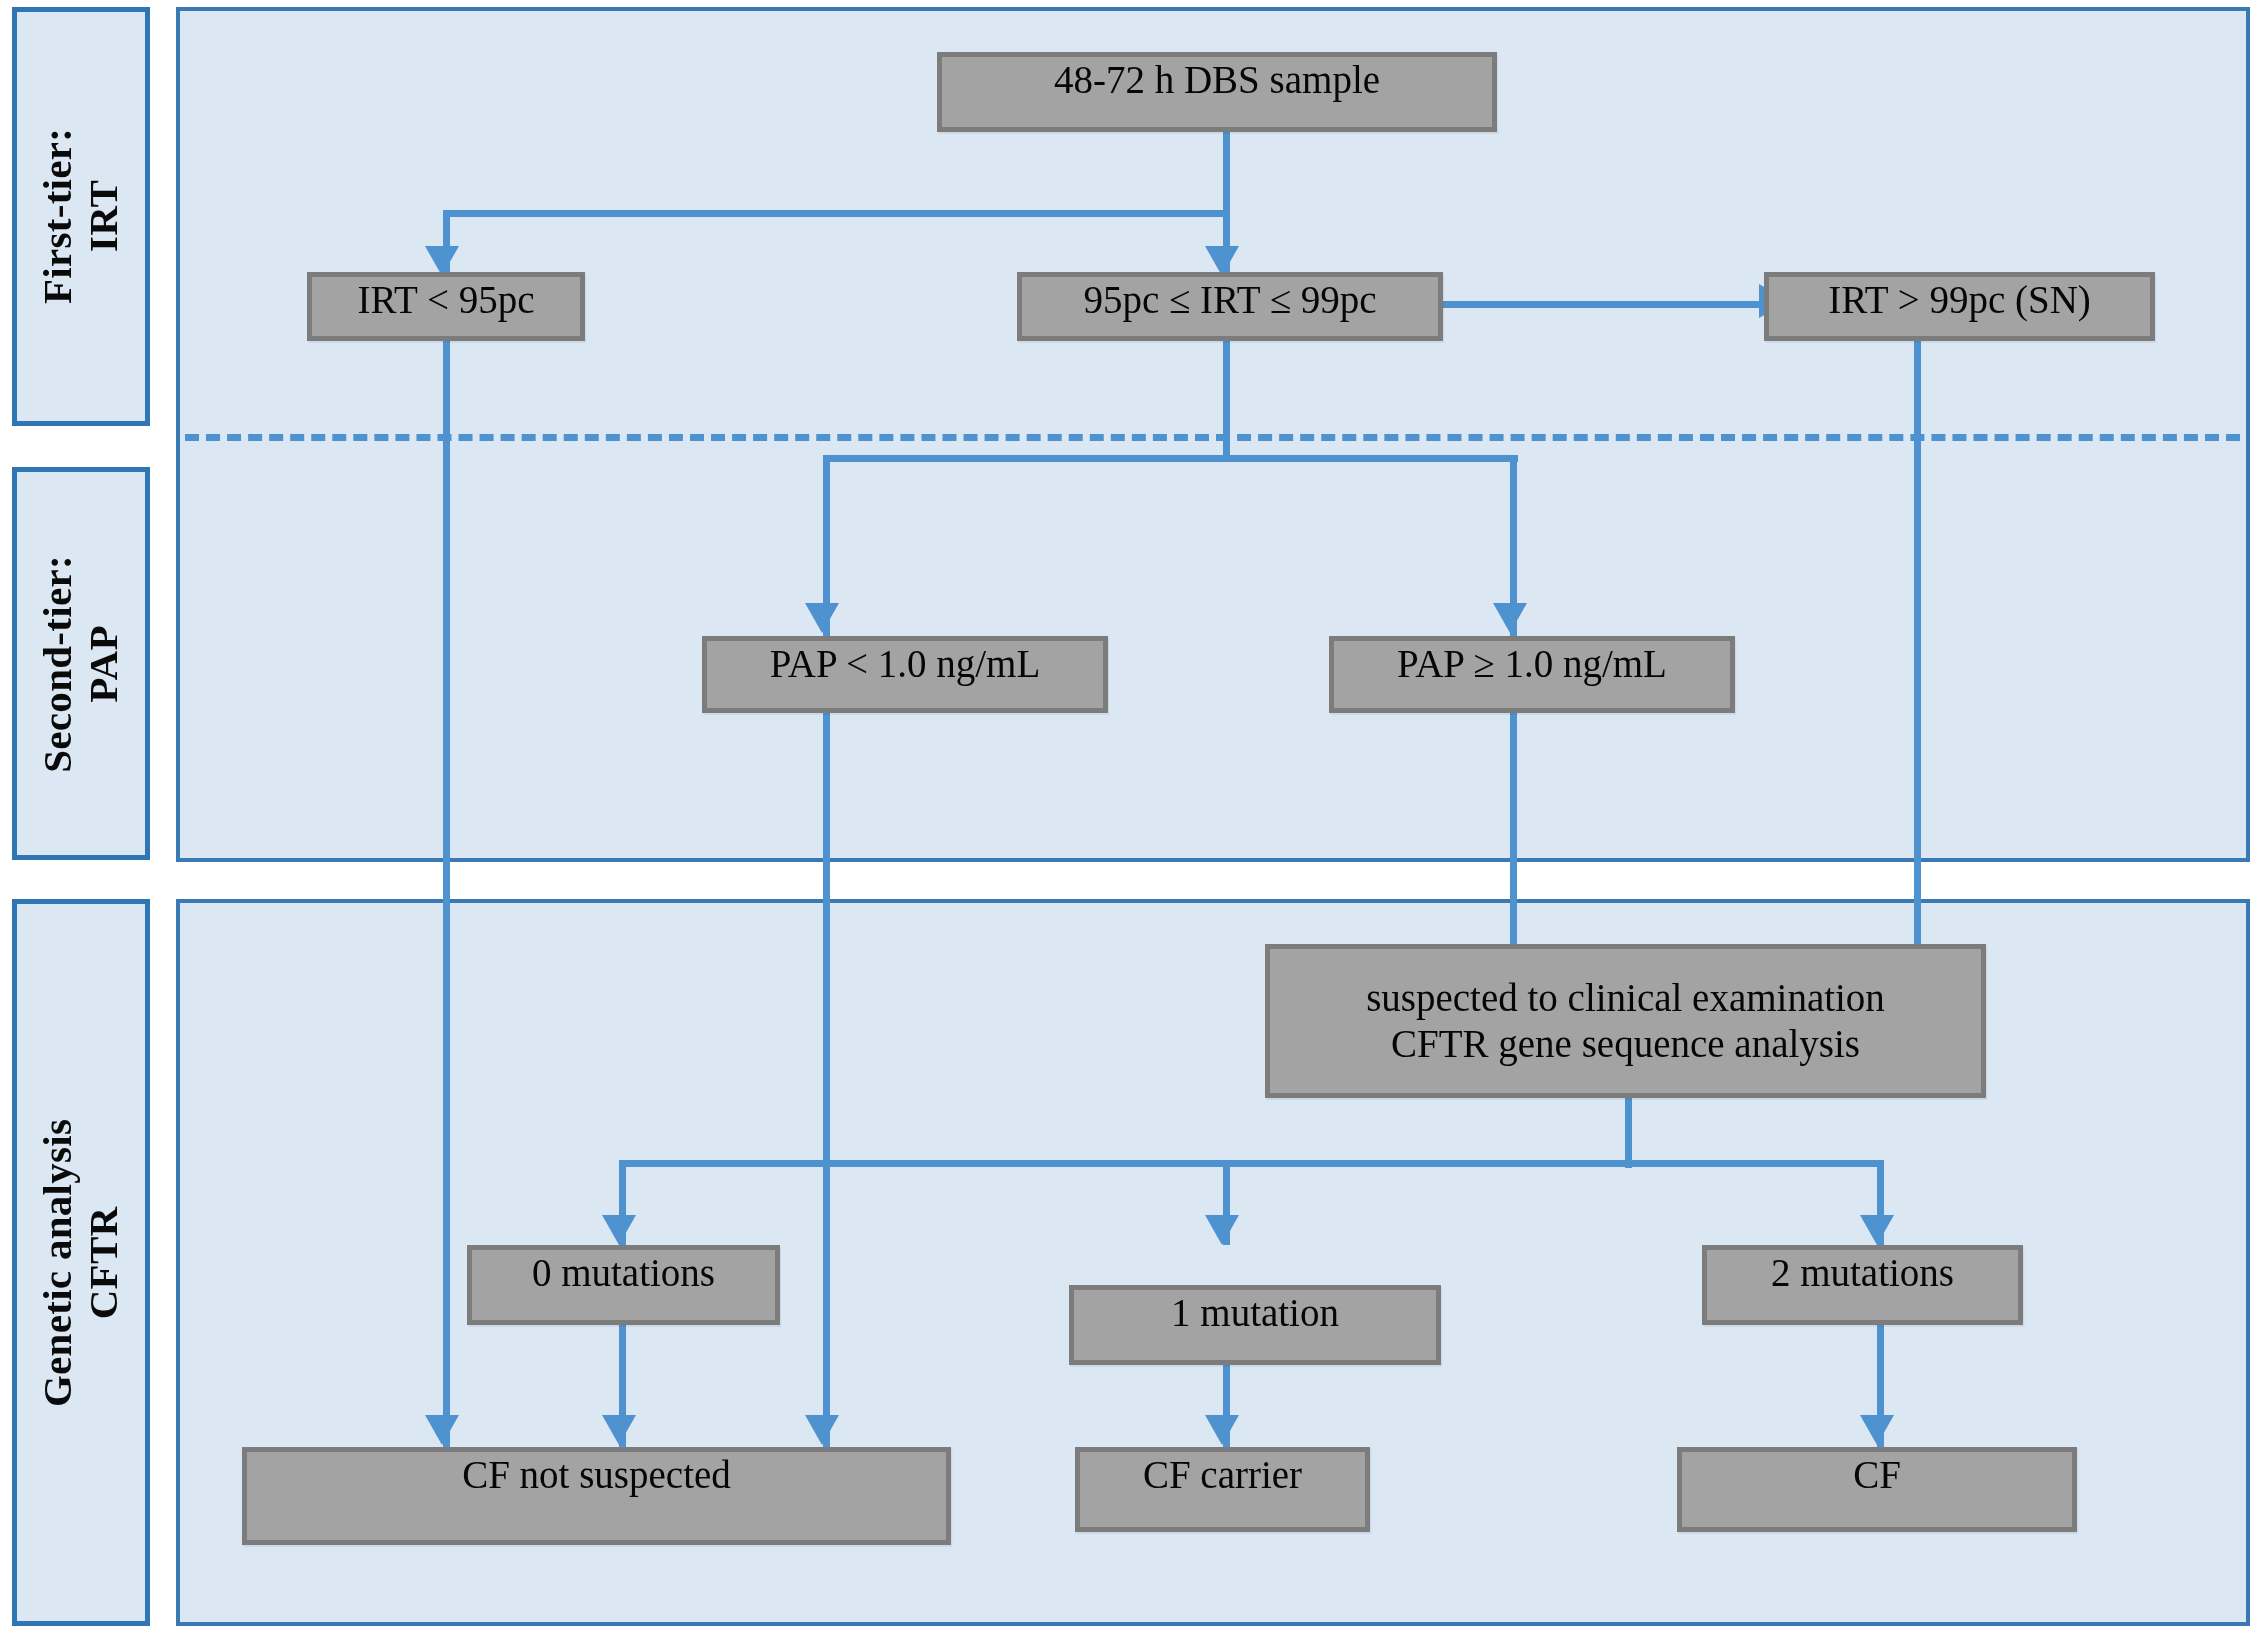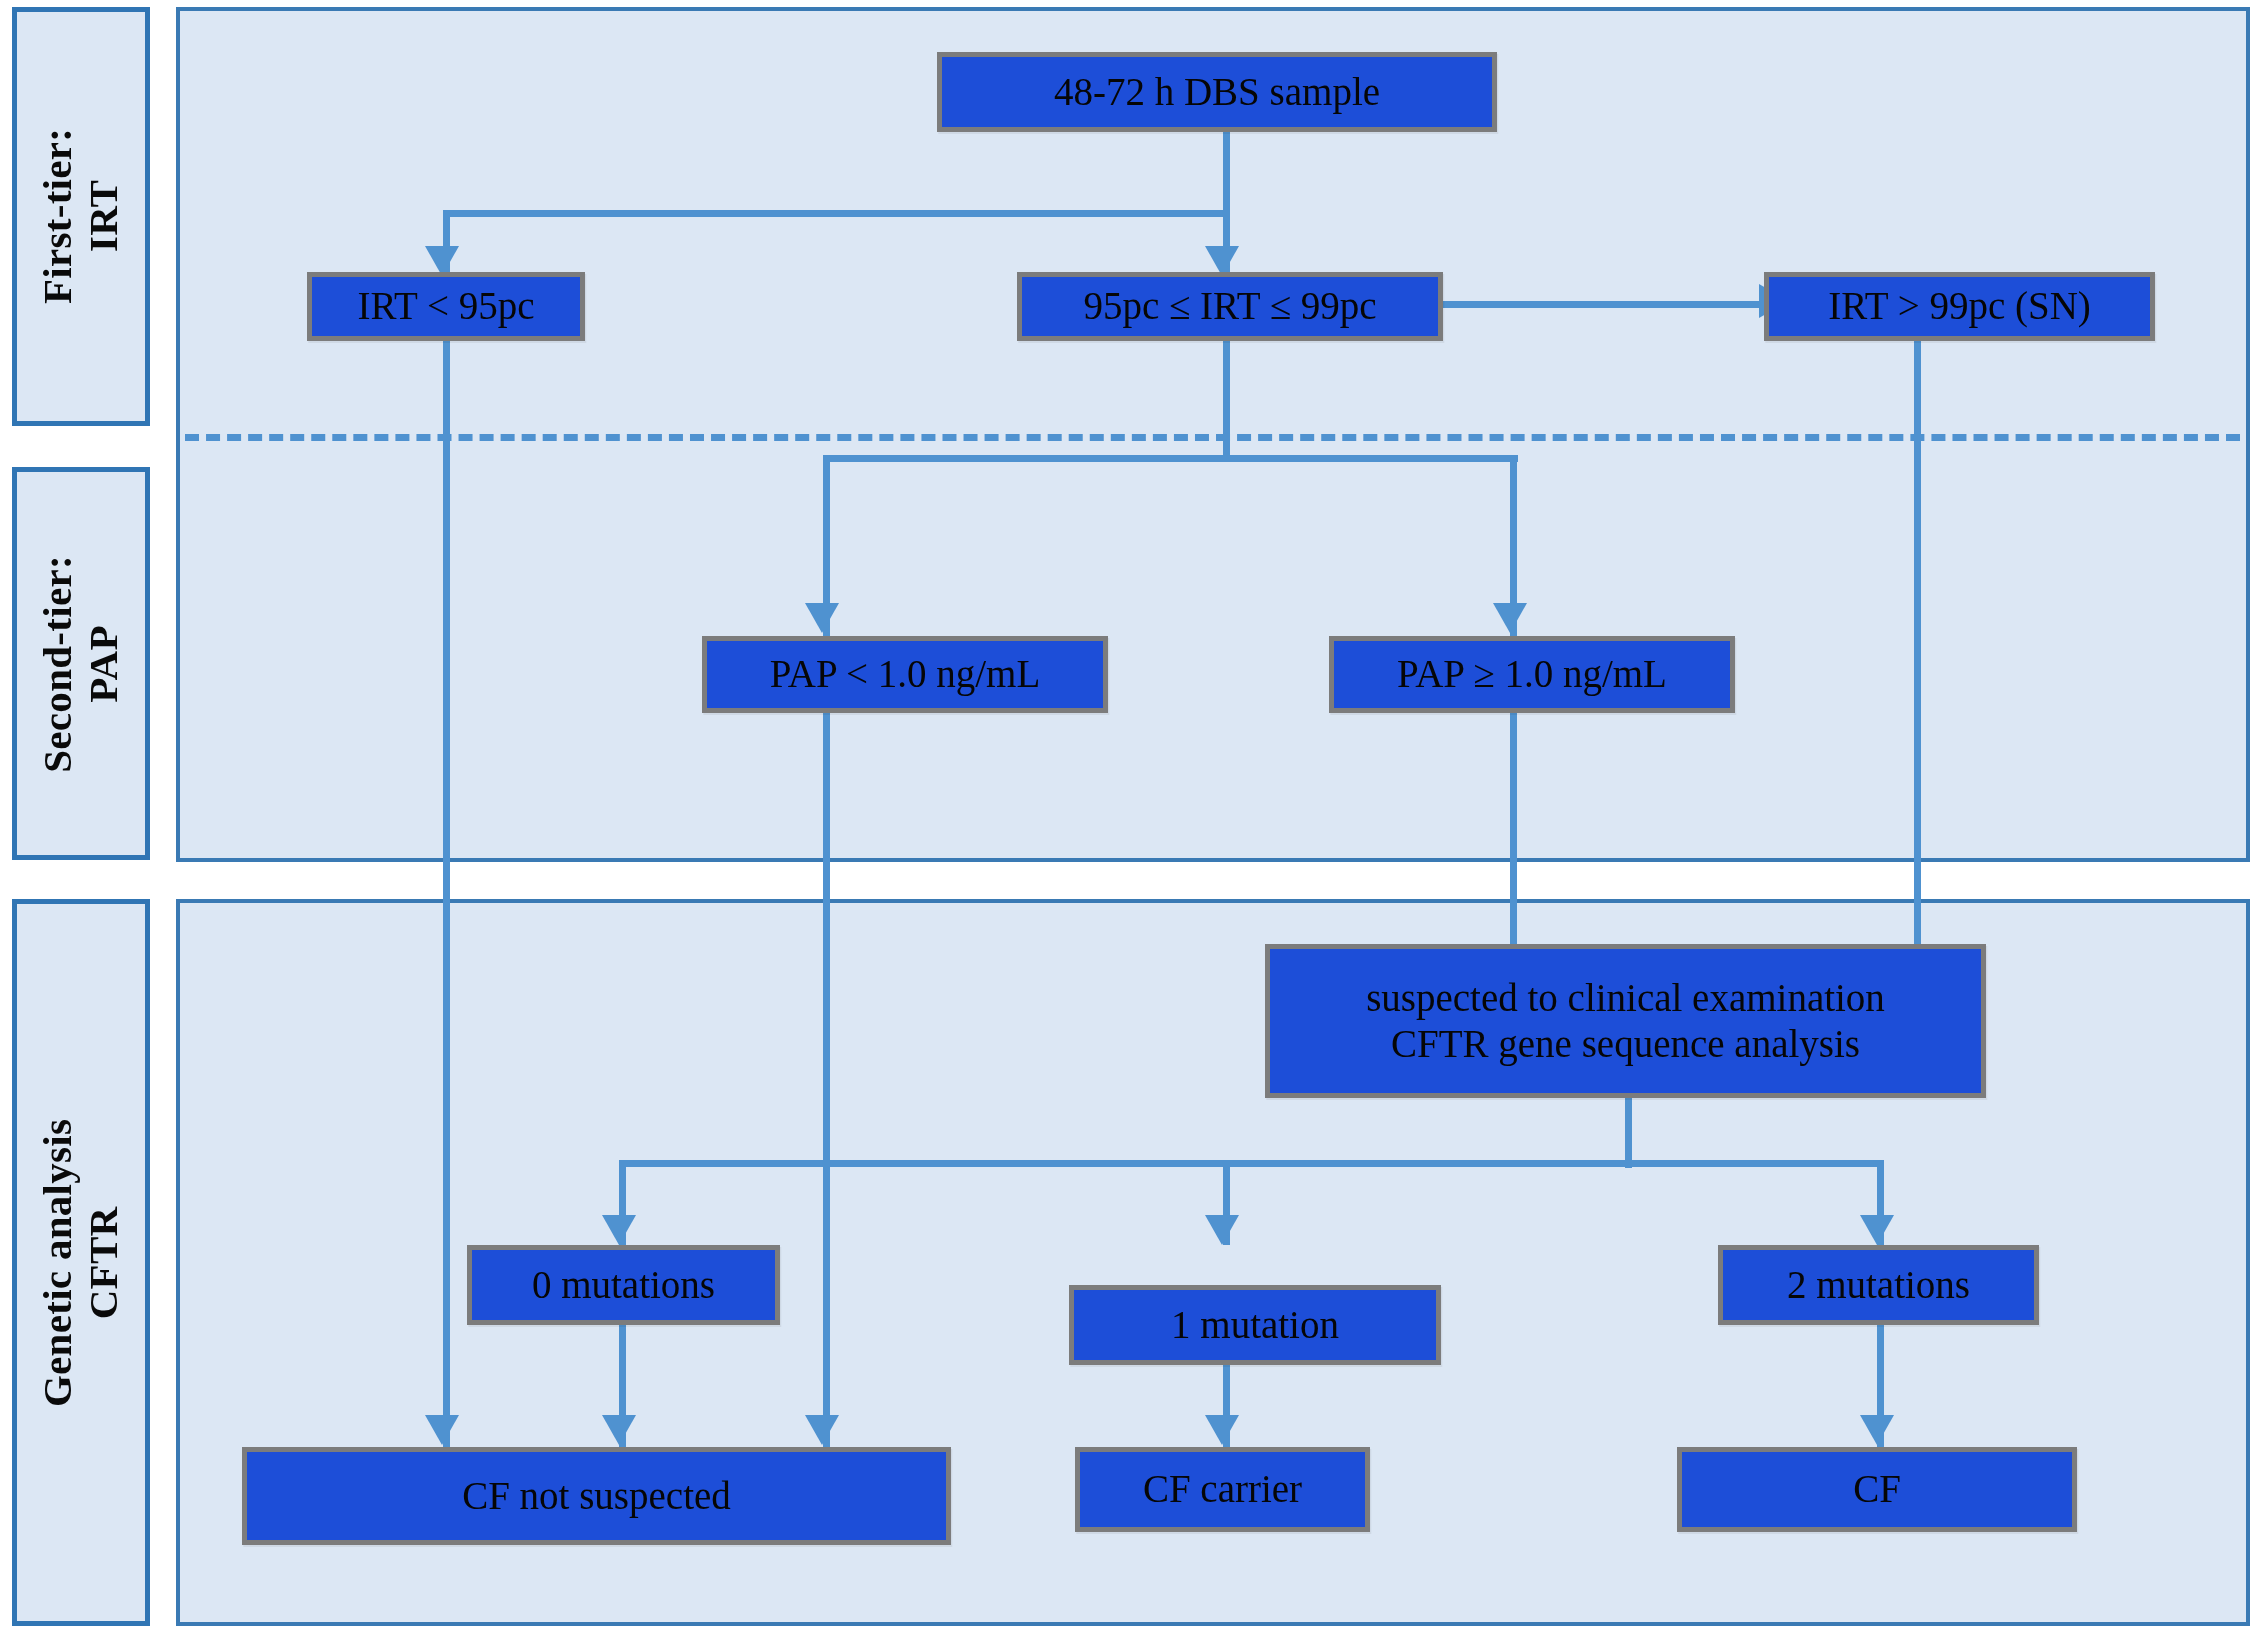--- a/index.html
+++ b/index.html
@@ -22,24 +22,24 @@
     color:#0a0a0a;
     letter-spacing:0.3px;
     line-height:1.12;
     text-align:center;
   }
   .side-label span.two-line{white-space:pre;}
 
   
   .fbox{
     position:absolute;
-    background:#1d4ed8;
+    background:#a3a3a3;
     border:5.9px solid #7c7c7c;
     box-sizing:border-box;
-    display:flex;align-items:center;justify-content:center;
+    display:flex;justify-content:center;
     text-align:center;
     color:#060606;
     font-size:39px;
     line-height:1.18;
     box-shadow:1.3px 2px 0 rgba(0,0,0,0.06);
     z-index:6;
   }
   .fbox.two{flex-direction:column;}
   .fbox .ln{display:block;}
 
@@ -174,21 +174,21 @@
   </div>
 
   <div class="fbox" style="left:467px; top:1245px; width:313px; height:80px;">
     <span>0 mutations</span>
   </div>
 
   <div class="fbox" style="left:1069px; top:1245px; width:372px; height:80px;margin-top:40px;">
     <span>1 mutation</span>
   </div>
 
-  <div class="fbox" style="left:1702px; top:1245px; width:321px; height:80px;margin-left:16px;">
+  <div class="fbox" style="left:1702px; top:1245px; width:321px; height:80px;">
     <span>2 mutations</span>
   </div>
 
   <div class="fbox" style="left:242px; top:1447px; width:709px; height:98px;">
     <span>CF not suspected</span>
   </div>
 
   <div class="fbox" style="left:1075px; top:1447px; width:295px; height:85px;">
     <span>CF carrier</span>
   </div>

